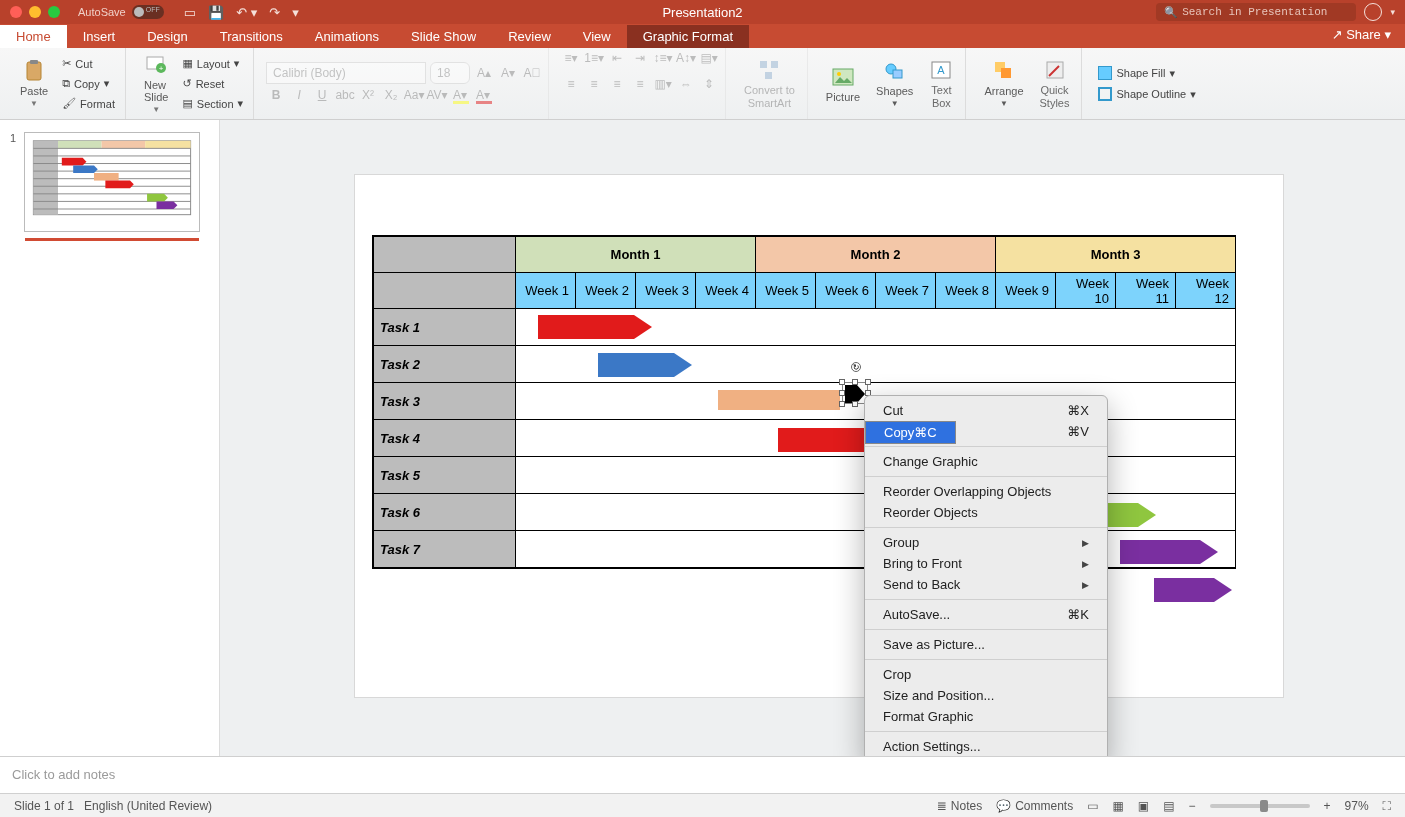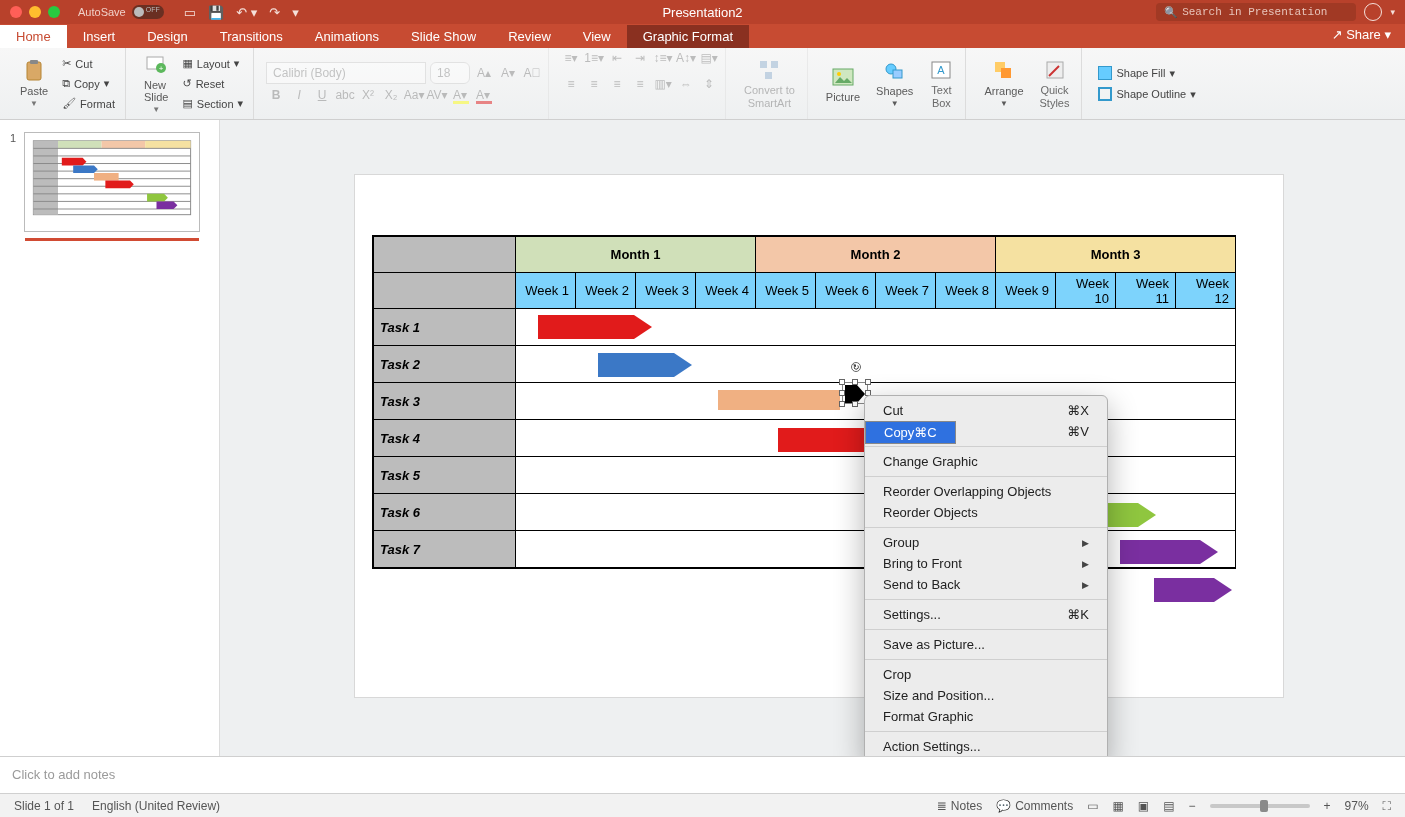--- a/index.html
+++ b/index.html
@@ -73,21 +73,21 @@
 
 .ctxmenu{position:absolute;left:862px;top:395px;width:244px;background:#ececec;border:1px solid #b0b0b0;border-radius:6px;box-shadow:0 10px 30px rgba(0,0,0,.3);font-size:13px;color:#222;z-index:50;padding:4px 0;}
 .ctxmenu .mi{padding:3px 18px;display:flex;justify-content:space-between;align-items:center;}
 .ctxmenu .mi.sel{background:#2f71e0;color:#fff;}
 .ctxmenu hr{border:0;border-top:1px solid #cfcfcf;margin:4px 0;}
 .ctxmenu .arrowr::after{content:"▶";font-size:9px;color:#444;margin-left:auto;}
 
 
 .notes{height:37px;border-top:1px solid #cfcfcf;background:#fff;padding:10px 12px;color:#9a9a9a;font-size:13px;}
 
-.status{height:24px;background:#f2f2f2;border-top:1px solid #d0d0d0;display:flex;align-items:center;font-size:12px;color:#555;padding:0 14px;gap:18px;}
+.status{height:24px;background:#f2f2f2;border-top:1px solid #d0d0d0;display:flex;align-items:center;font-size:12px;color:#555;padding:0 14px;gap:10px;}
 .status .right{margin-left:auto;display:flex;align-items:center;gap:14px;}
 .sbtn{display:flex;align-items:center;gap:4px;}
 .zoom-slider{width:100px;height:4px;background:#c8c8c8;border-radius:2px;position:relative;}
 .zoom-slider .knob{position:absolute;left:50%;top:-4px;width:8px;height:12px;background:#8a8a8a;border-radius:2px;}
 
 .slide-area{position:absolute;left:350px;top:175px;width:928px;height:522px;background:#fff;box-shadow:0 0 0 1px #d8d8d8;}
 
 
 .sel{position:absolute;border:1px solid #888;}
 .sel .h{position:absolute;width:6px;height:6px;background:#fff;border:1px solid #666;}
@@ -448,21 +448,21 @@
           <span>Group</span>
         </div>
       <div class="mi arrowr">
           <span>Bring to Front</span>
         </div>
       <div class="mi arrowr">
           <span>Send to Back</span>
         </div>
       <hr>
       <div class="mi">
-          <span>Settings...</span>
+          <span>AutoSave...</span>
           <span>⌘K</span>
         </div>
       <hr>
       <div class="mi">
           <span>Save as Picture...</span>
         </div>
       <hr>
       <div class="mi">
           <span>Crop</span>
         </div>

